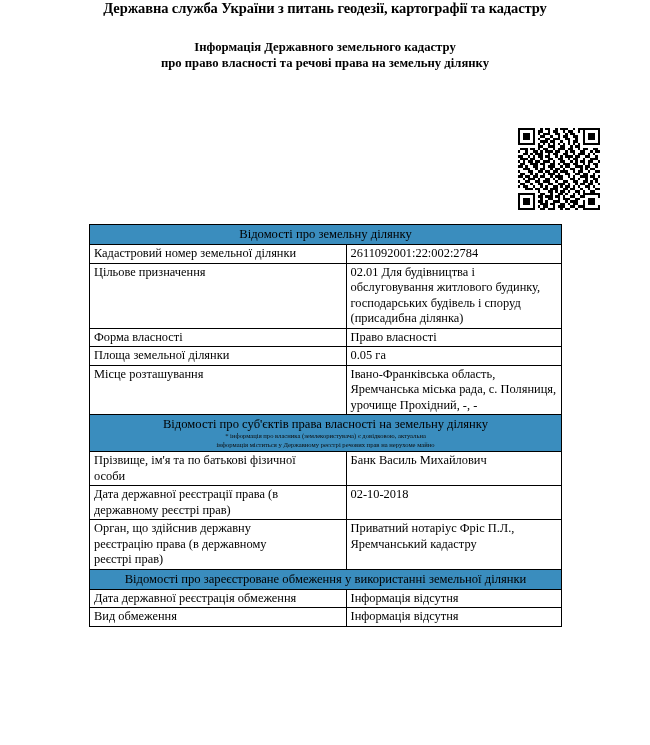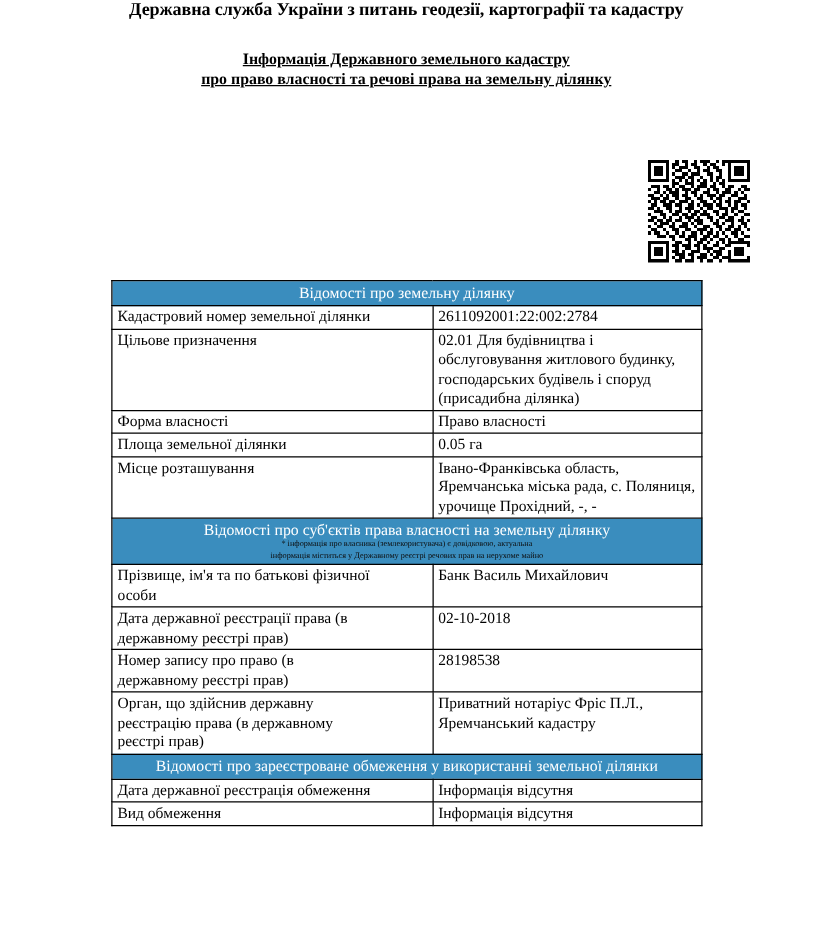--- a/index.html
+++ b/index.html
@@ -23,21 +23,20 @@
   .org-title {
     font-size: 14.5px;
     font-weight: bold;
     letter-spacing: -0.1px;
   }
   .doc-subtitle {
     margin-top: 22px;
     font-size: 12.7px;
     font-weight: bold;
     line-height: 16px;
-    text-decoration: underline;
   }
   .doc-subtitle .line2 {
     display: block;
   }
 
   
   .qr-wrap {
     position: absolute;
     left: 513px;
     top: 128px;
@@ -70,21 +69,21 @@
   .col-label { width: 256px; }
   .col-value { width: 215px; }
 
   .section-head td {
     background: #3a8dbe;
     text-align: center;
     padding: 1px 2px 2px 2px;
   }
   .section-head .sec-title {
     font-size: 12.6px;
-    color: #ffffff;
+    color: #000000;
     line-height: 16px;
     white-space: nowrap;
     overflow: hidden;
   }
   .section-head .sec-note {
     font-size: 6.6px;
     line-height: 8.6px;
     color: #0d0d0d;
     margin-top: 0px;
   }
@@ -512,29 +511,20 @@
         <td>
           <span class="cell-line">Дата державної реєстрації права (в</span>
           <span class="cell-line">державному реєстрі прав)</span>
         </td>
         <td>
           <span class="cell-line">02-10-2018</span>
         </td>
       </tr>
       <tr>
         <td>
-          <span class="cell-line">Номер запису про право (в</span>
-          <span class="cell-line">державному реєстрі прав)</span>
-        </td>
-        <td>
-          <span class="cell-line">28198538</span>
-        </td>
-      </tr>
-      <tr>
-        <td>
           <span class="cell-line">Орган, що здійснив державну</span>
           <span class="cell-line">реєстрацію права (в державному</span>
           <span class="cell-line">реєстрі прав)</span>
         </td>
         <td>
           <span class="cell-line">Приватний нотаріус Фріс П.Л.,</span>
           <span class="cell-line">Яремчанський кадастру</span>
         </td>
       </tr>
       <tr class="section-head">

